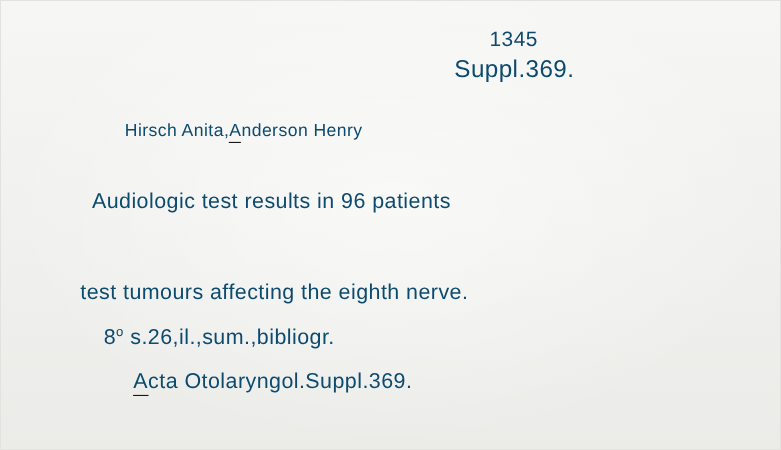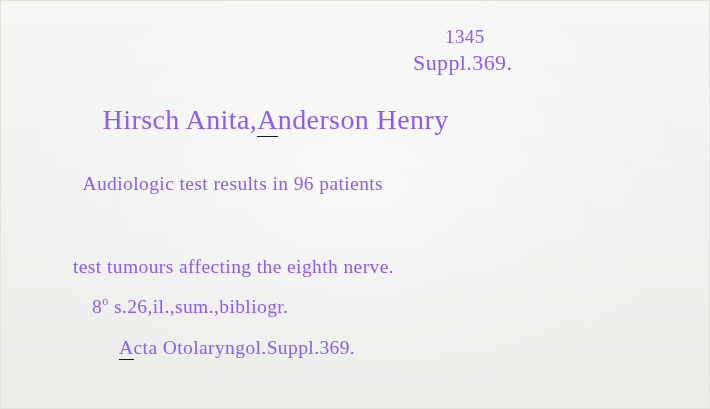--- a/index.html
+++ b/index.html
@@ -25,45 +25,45 @@
   .paper-texture {
     position: absolute;
     inset: 0;
     background:
       radial-gradient(ellipse at 50% 45%, rgba(255,255,255,0.55) 0%, rgba(255,255,255,0.0) 70%),
       linear-gradient(180deg, #f6f6f4 0%, #f0f0ee 55%, #ebebe8 100%);
     pointer-events: none;
   }
   .typed {
     position: absolute;
-    color: #8b5cf6;
-    font-family: Liberation Serif, serif;
+    color: #0c4a6e;
+    font-family: Liberation Sans, sans-serif;
     font-size: 19.5px;
     line-height: 27px;
     letter-spacing: 0.4px;
     white-space: pre;
   }
 
   
   .call-number {
     left: 444px;
     top: 22px;
     font-size: 19px;
   }
   .suppl-number {
     left: 412px;
     top: 48px;
     font-size: 22px;
   }
 
   
   .author-line {
-    left: 72px;
+    left: 93px;
     top: 78px;
-    font-size: 28px;
+    font-size: 16px;
   }
   .underline-seg {
     border-bottom: 1.5px solid #17171a;
     padding-bottom: 1px;
   }
 
   
   .title-block {
     left: 72px;
     top: 114px;

